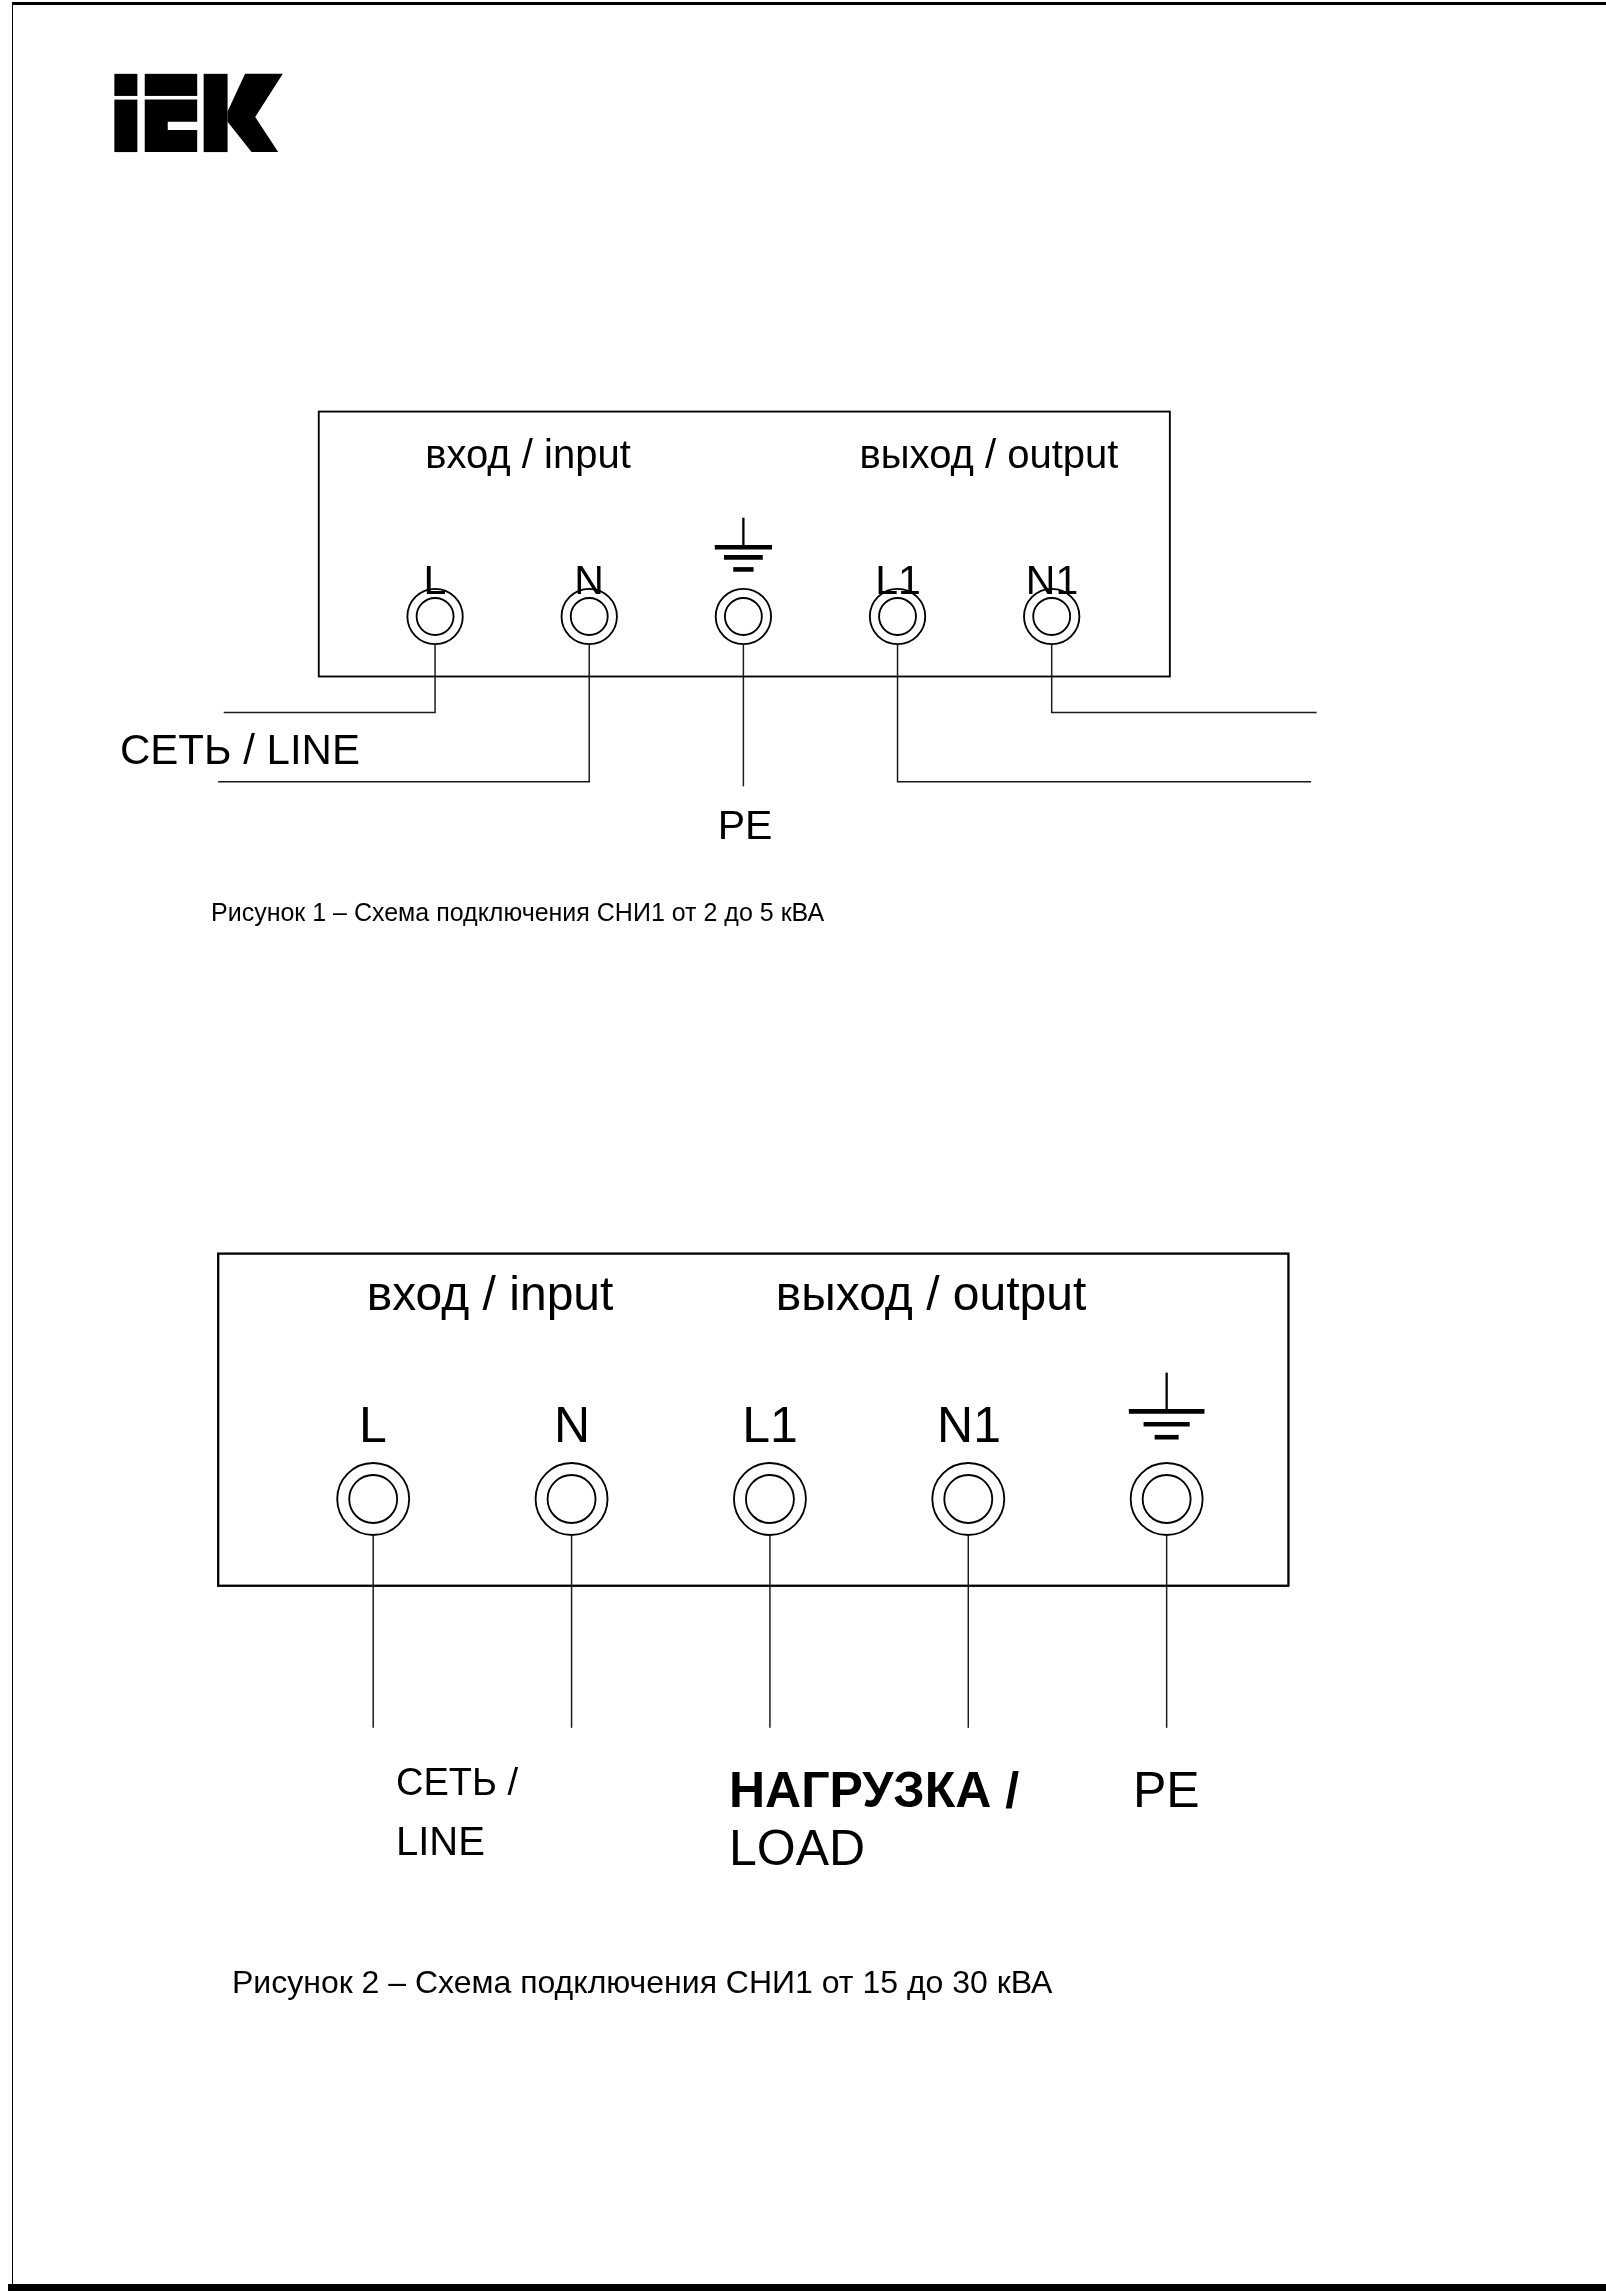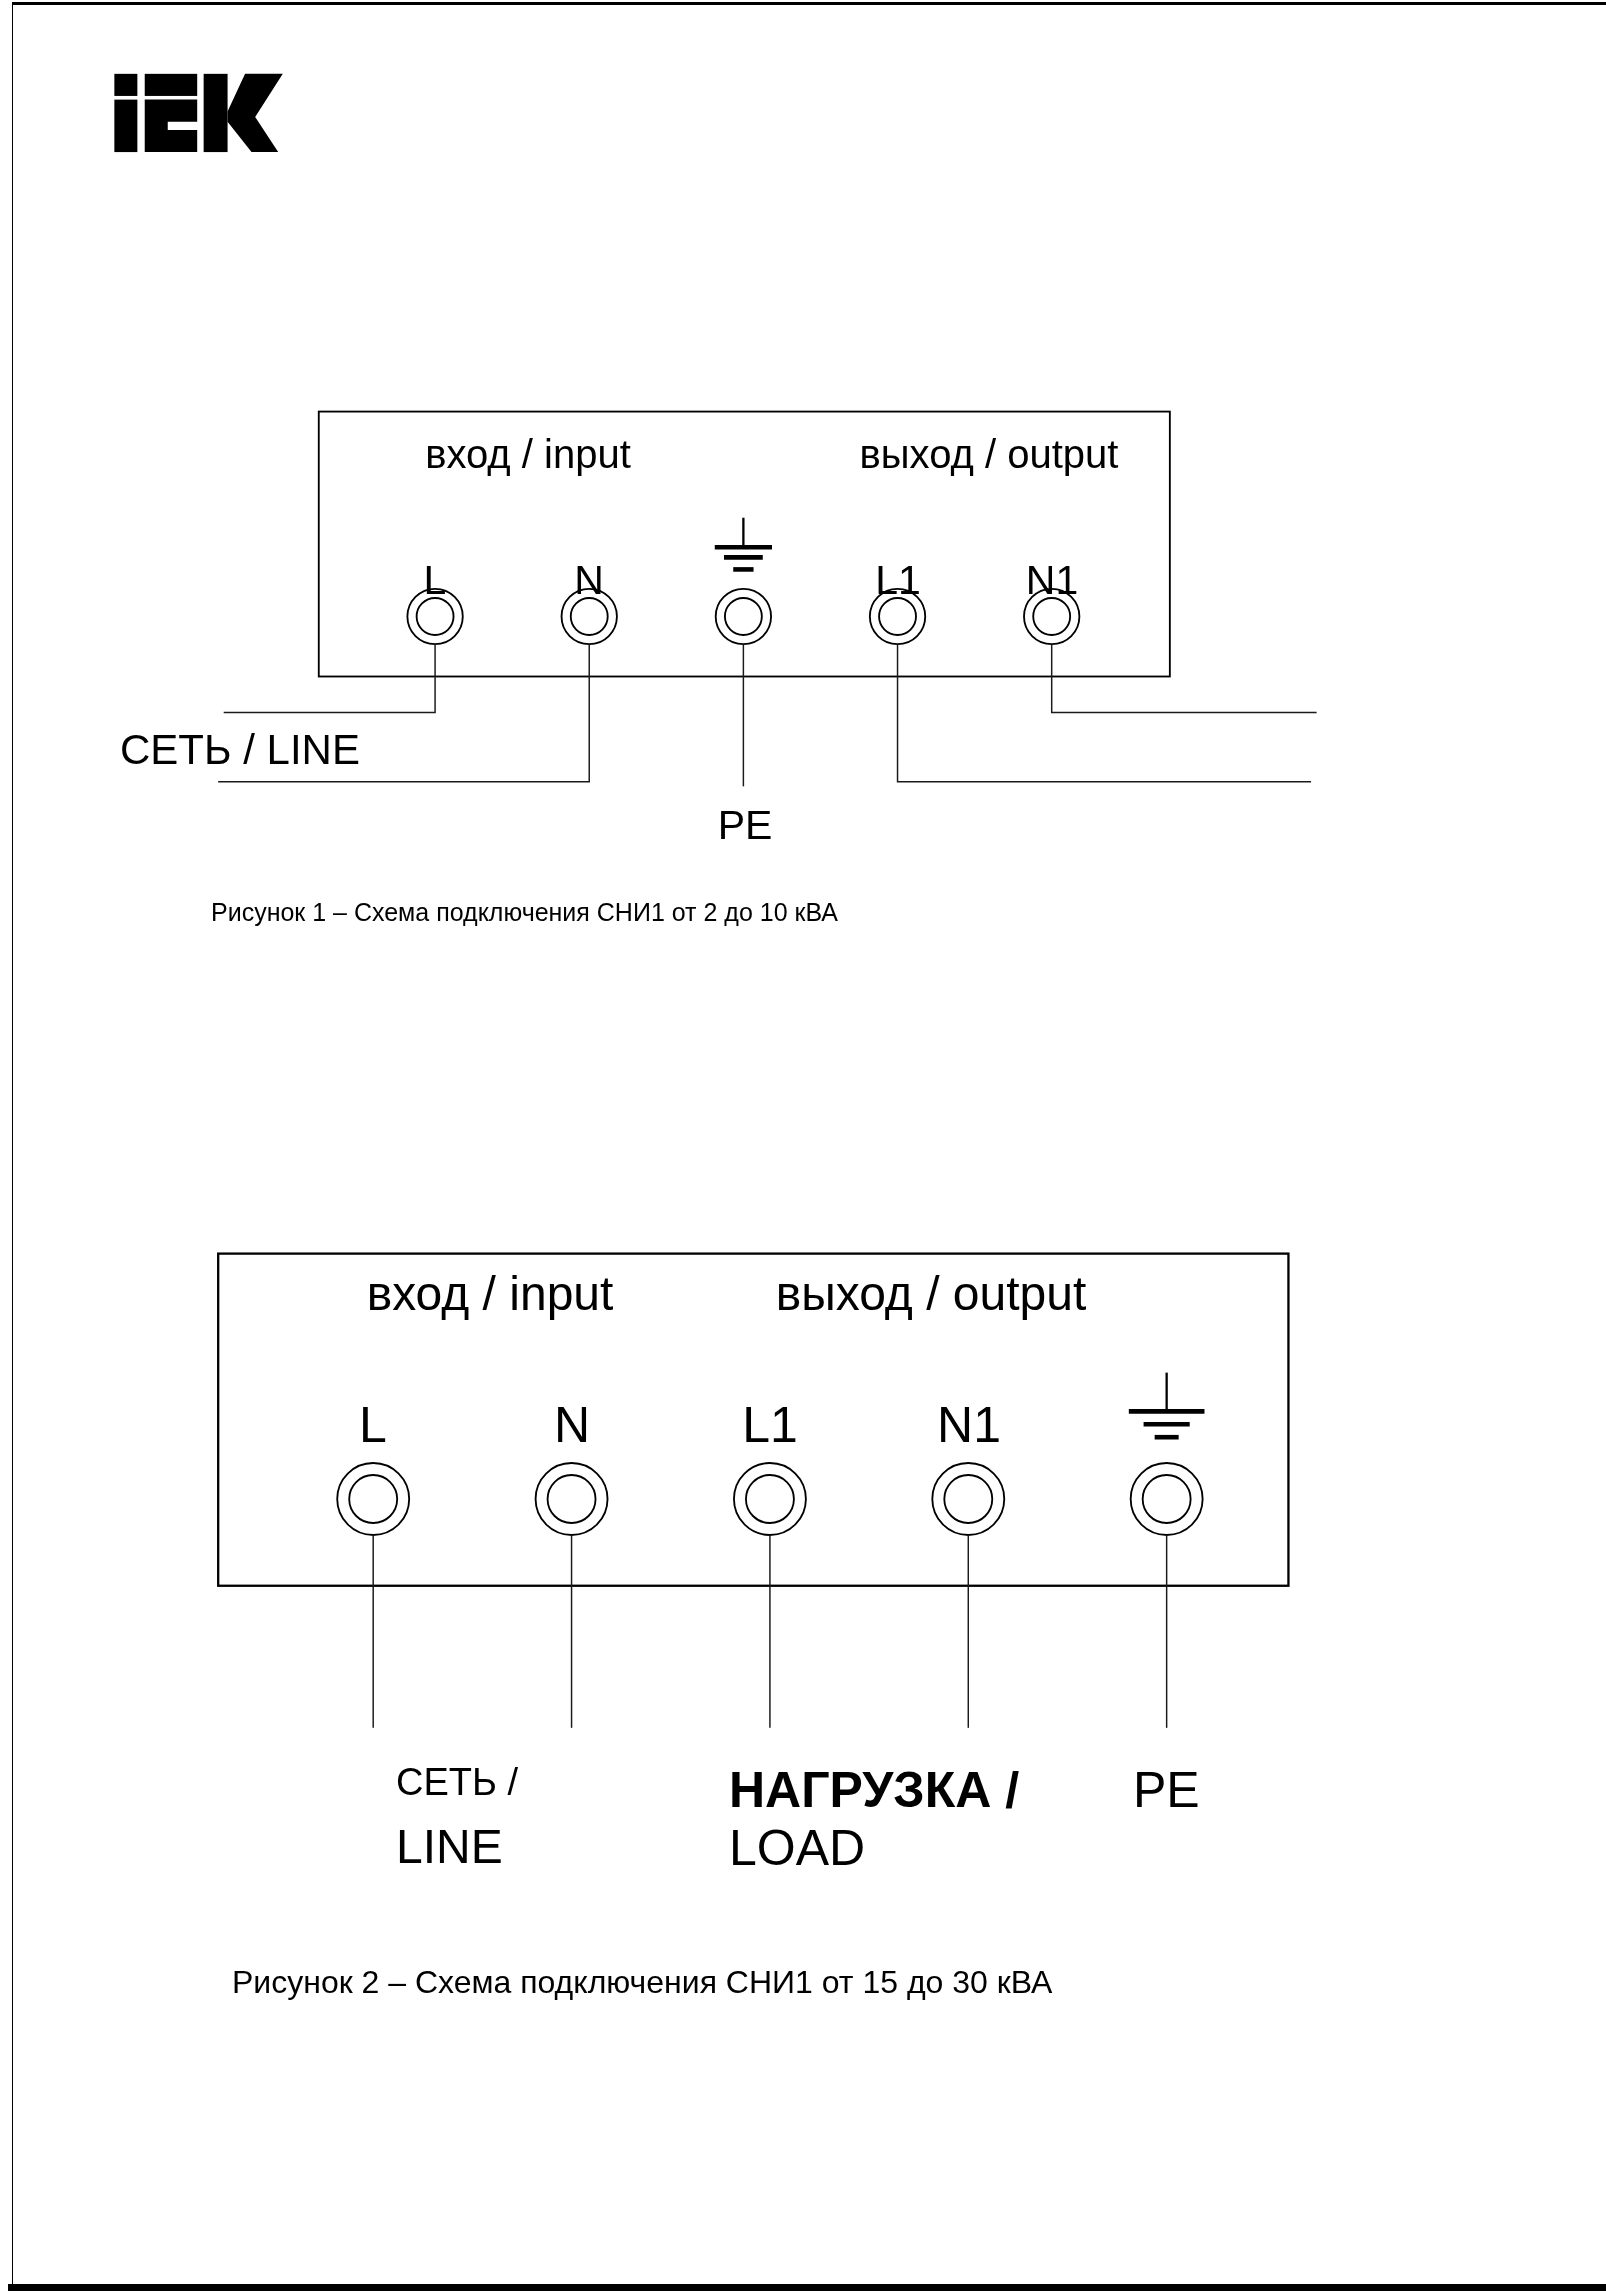--- a/index.html
+++ b/index.html
@@ -78,21 +78,21 @@
   <div class="txt center" style="left:981px; top:432px; font-size:40px;">выход / output</div>
 
   <div class="txt center" style="left:427px; top:557px; font-size:41px;">L</div>
   <div class="txt center" style="left:581px; top:557px; font-size:41px;">N</div>
   <div class="txt center" style="left:890px; top:557px; font-size:41px;">L1</div>
   <div class="txt center" style="left:1044px; top:557px; font-size:41px;">N1</div>
 
   <div class="txt" style="left:112px; top:726px; font-size:42px;">СЕТЬ / LINE</div>
   <div class="txt center" style="left:737px; top:802px; font-size:41px;">PE</div>
 
-  <div class="txt" style="left:203px; top:898px; font-size:25px;">Рисунок 1 – Схема подключения СНИ1 от 2 до 10 кВА</div>
+  <div class="txt" style="left:203px; top:898px; font-size:25px;">Рисунок 1 – Схема подключения СНИ1 от 2 до 5 кВА</div>
 
   <svg class="abs" style="left:138px; top:1237px;" width="1246" height="775" viewBox="0 0 1350 840">
     <g fill="none" stroke="#000000">
       <rect x="78" y="18" width="1160" height="360" stroke-width="2.5"></rect>
 
       <g stroke="#000000">
         <line x1="1106" y1="147" x2="1106" y2="189" stroke-width="2.5"></line>
         <line x1="1065" y1="189" x2="1147" y2="189" stroke-width="5"></line>
         <line x1="1081" y1="203" x2="1131" y2="203" stroke-width="5"></line>
         <line x1="1093" y1="217" x2="1119" y2="217" stroke-width="5"></line>
@@ -123,21 +123,21 @@
 
   <div class="txt center" style="left:482px; top:1266px; font-size:48px;">вход / input</div>
   <div class="txt center" style="left:923px; top:1266px; font-size:48px;">выход / output</div>
 
   <div class="txt center" style="left:365px; top:1396px; font-size:50px;">L</div>
   <div class="txt center" style="left:564px; top:1396px; font-size:50px;">N</div>
   <div class="txt center" style="left:762px; top:1396px; font-size:50px;">L1</div>
   <div class="txt center" style="left:961px; top:1396px; font-size:50px;">N1</div>
 
   <div class="txt" style="left:388px; top:1761px; font-size:38px;">СЕТЬ /</div>
-  <div class="txt" style="left:388px; top:1819px; font-size:48px;">LINE</div>
+  <div class="txt" style="left:388px; top:1819px; font-size:40px;">LINE</div>
   <div class="txt" style="left:721px; top:1761px; font-size:50px;font-weight:bold;">НАГРУЗКА /</div>
   <div class="txt" style="left:721px; top:1819px; font-size:50px;">LOAD</div>
   <div class="txt" style="left:1125px; top:1761px; font-size:50px;">PE</div>
 
   <div class="txt" style="left:224px; top:1964px; font-size:32px;">Рисунок 2 – Схема подключения СНИ1 от 15 до 30 кВА</div>
 
 </div>
 
 
 </body></html>

